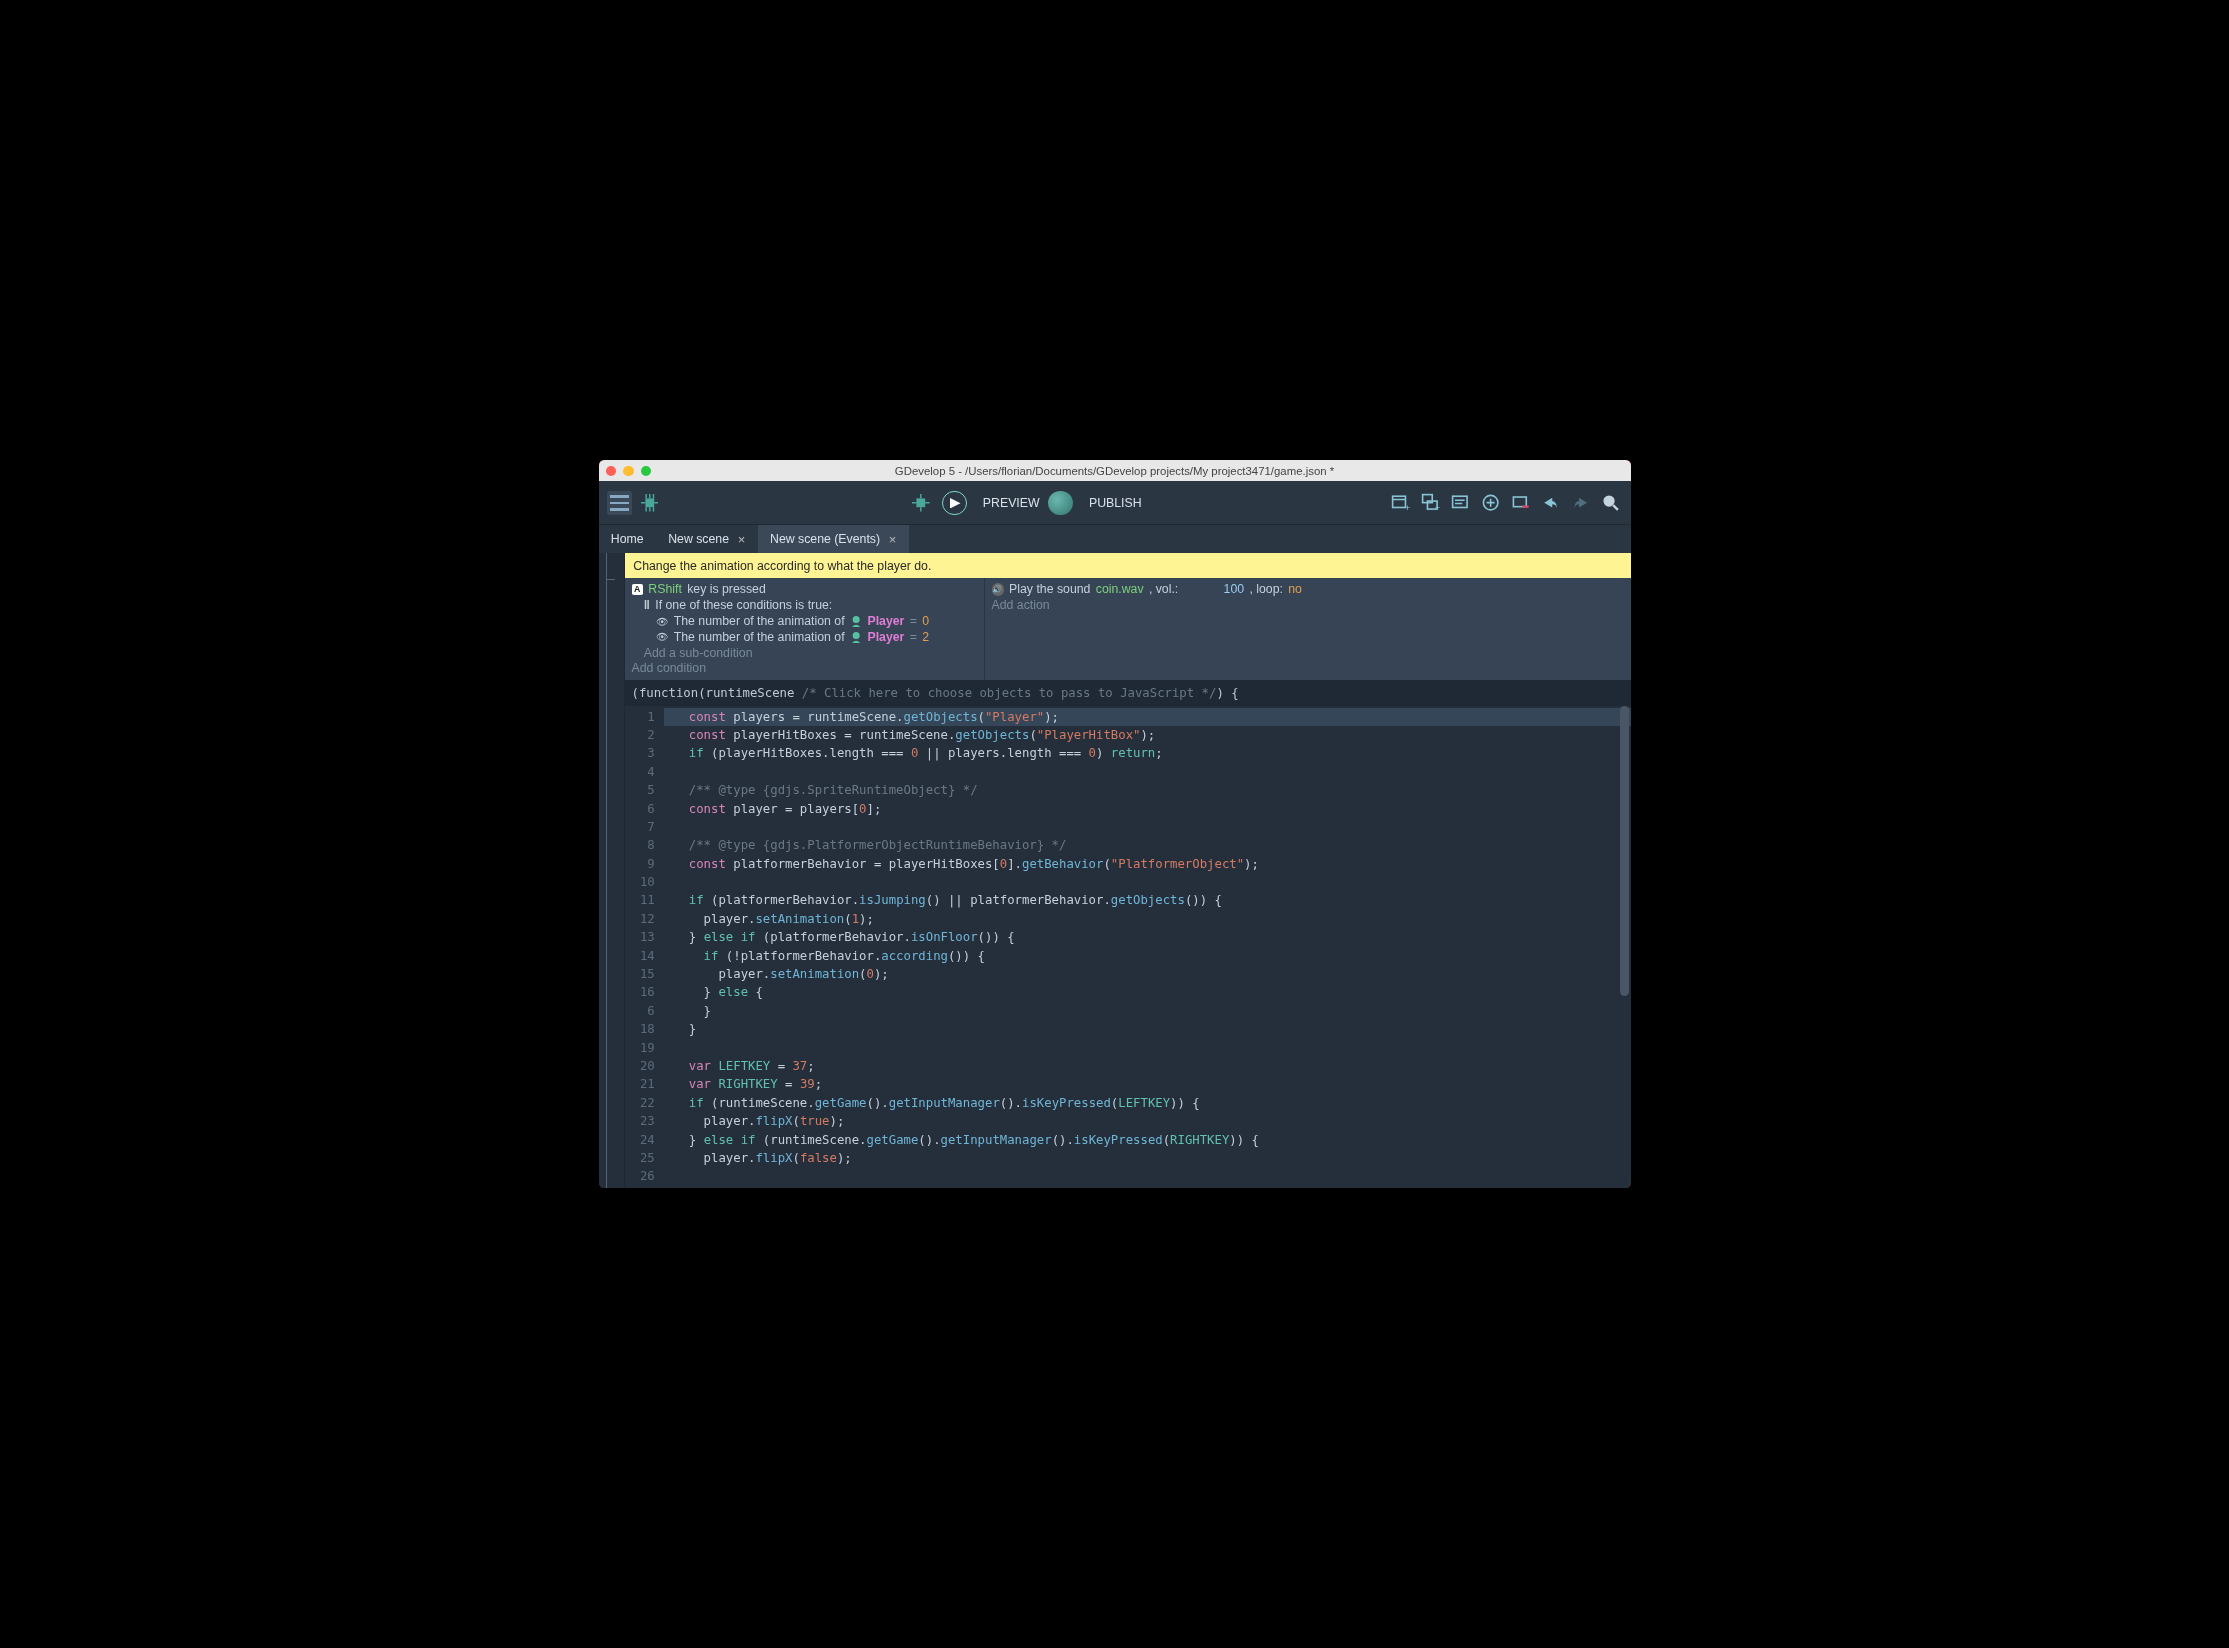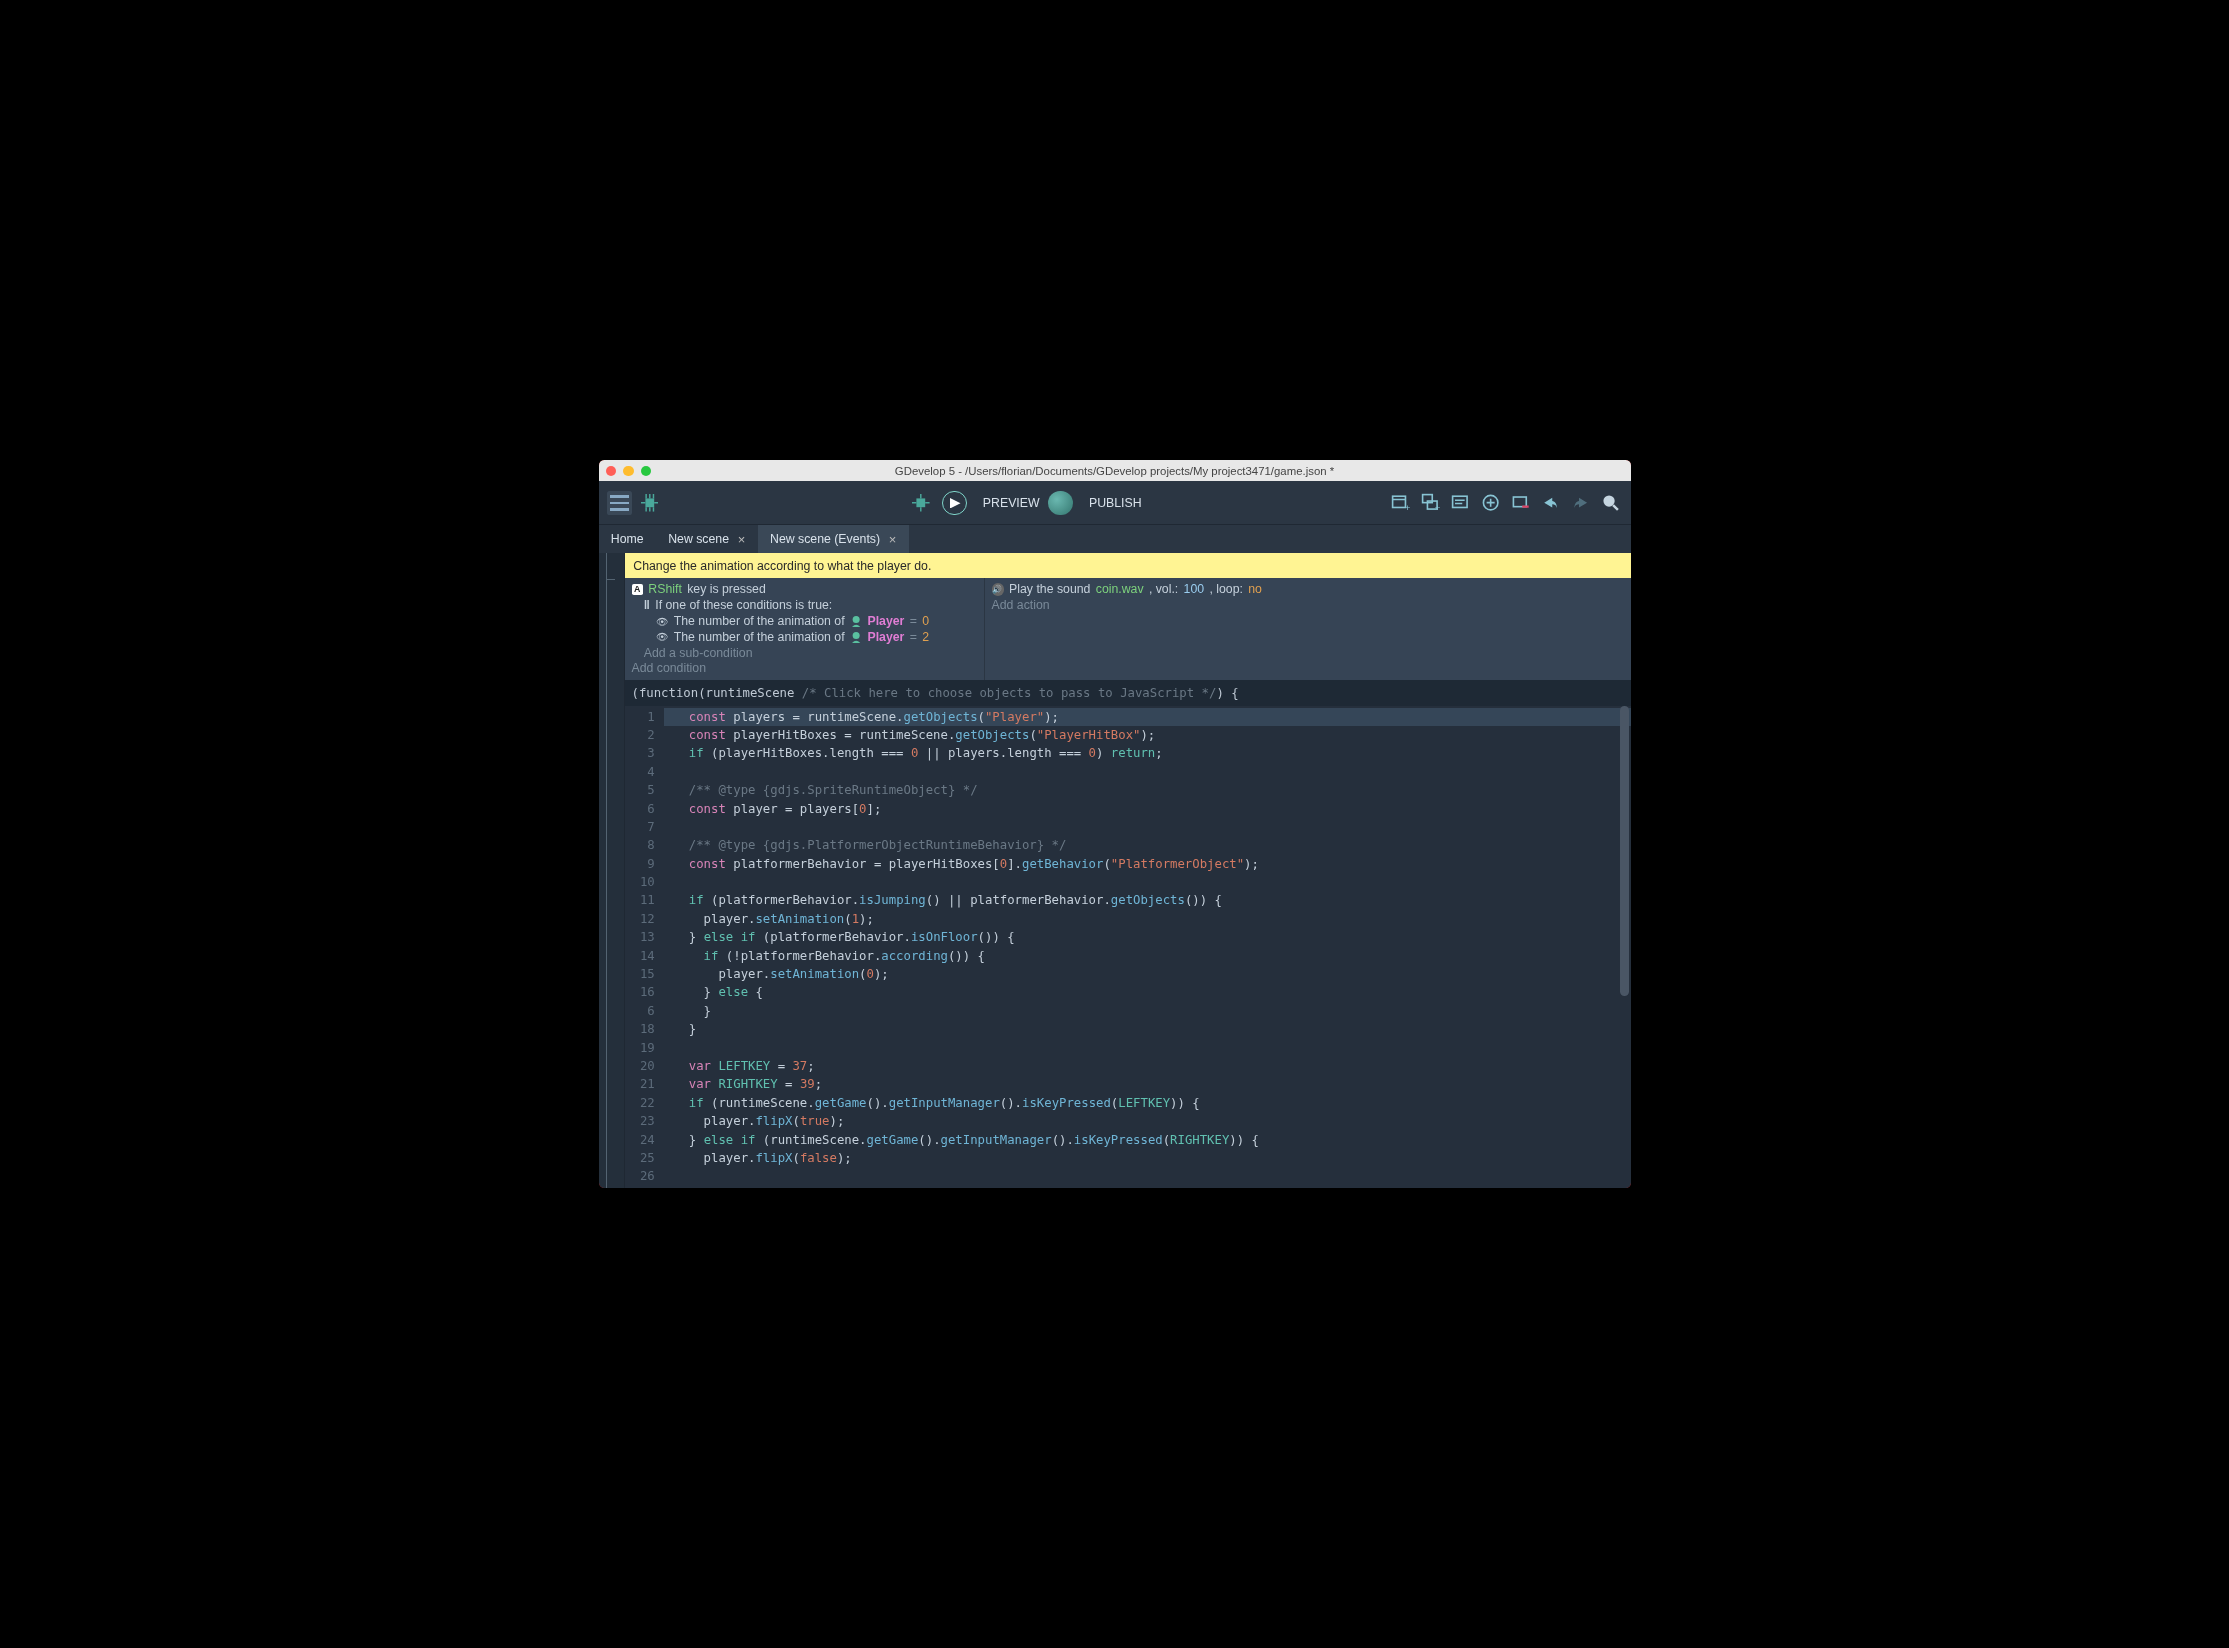--- a/index.html
+++ b/index.html
@@ -128,21 +128,21 @@
   font-size: 8.8px;
   font-weight: bold;
   padding: 0.9px 2.6px;
   border-radius: 1.8px;
 }
 .sub-indent { padding-left: 12.3px; }
 .sub-indent2 { padding-left: 24.6px; }
 .green { color: #7dd17d; }
 .magenta { color: #e07dd4; font-weight: bold; }
 .orange { color: #e0a050; }
-.cyan-num { color: #99ccee; }
+.cyan-num { color: #99ccee; margin-left: 40px; }
 .muted { color: #7a8a99; }
 .add-link { color: #7a8a99; cursor: pointer; }
 .mini-icon { width: 12.3px; height: 12.3px; display: inline-flex; align-items: center; justify-content: center; }
 .mini-icon.sound { background: #666; border-radius: 50%; font-size: 8px; color:#ccc; }
 .mini-icon.eye { font-size: 9.7px; }
 .mini-icon.sprite svg { width:12.3px; height:12.3px; }
 .code-header {
   background: #1e2935;
   color: #bfc9d4;
   font-family: "Menlo","Consolas",monospace;

